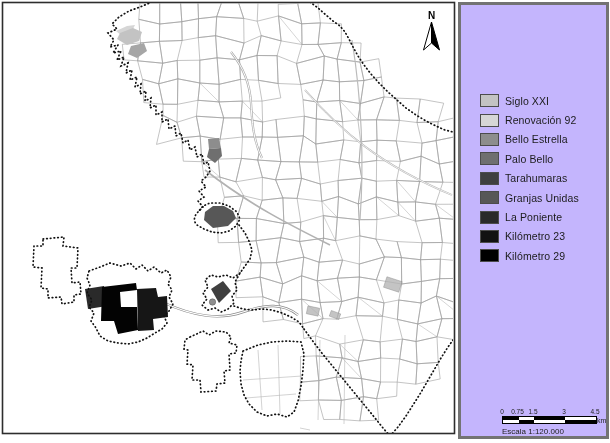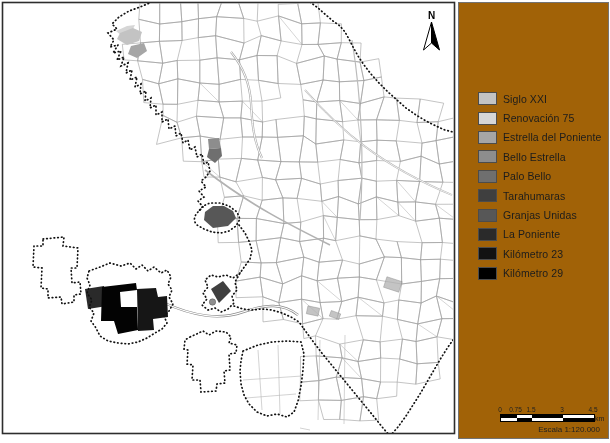--- a/index.html
+++ b/index.html
@@ -1,33 +1,33 @@
 <!DOCTYPE html>
 <html><head>
 <meta charset="utf-8">
 <style>
   html,body{margin:0;padding:0;background:#fff;}
   .figure{position:relative;width:610px;height:443px;background:#ffffff;overflow:hidden;
           font-family:"Liberation Sans", sans-serif;}
   
   .legend-panel{position:absolute;left:458px;top:2px;width:151px;height:437px;
-                background:#a16207;border:1px solid #737373;box-sizing:border-box;z-index:5;}
+                background:#c4b5fd;border:3px solid #737373;box-sizing:border-box;z-index:5;}
   .legend-items{position:absolute;left:0;top:86px;width:100%;}
   .legend-item{height:19.4px;display:flex;align-items:center;padding-left:19px;}
   .legend-swatch{width:17px;height:11px;border:1px solid #4c4c4c;flex:none;margin-right:6px;}
   .legend-label{font-size:10.5px;color:#1c1c1c;white-space:nowrap;letter-spacing:0.1px;}
   
   .scale-block{position:absolute;left:41px;top:403px;width:108px;}
   .scale-ticks{position:relative;height:8px;}
   .scale-tick-label{position:absolute;top:0;width:22px;margin-left:-11px;text-align:center;
                     font-size:6.5px;color:#222;}
   .scale-bar{position:relative;width:93px;height:6px;border:1px solid #000;box-sizing:content-box;}
   .scale-seg{position:absolute;height:3px;}
   .scale-unit{position:absolute;left:95px;top:9px;font-size:7px;color:#222;}
-  .scale-caption{margin-top:3px;width:100px;text-align:right;font-size:8px;color:#222;}
+  .scale-caption{margin-top:3px;width:100px;text-align:left;font-size:8px;color:#222;}
 </style>
 </head>
 <body>
 
 <div class="figure">
 
   <svg id="map-svg" width="610" height="443" viewBox="0 0 610 443" style="position:absolute;left:0;top:0;">
     <defs>
       <clipPath id="mapclip">
           <rect x="3" y="3" width="450" height="430"></rect>
@@ -107,25 +107,21 @@
   </svg>
 
   <div class="legend-panel">
     <div class="legend-items" id="legend-items">
         <div class="legend-item">
           <span class="legend-swatch" style="background: rgb(195, 195, 195);"></span>
           <span class="legend-label">Siglo XXI</span>
         </div>
         <div class="legend-item">
           <span class="legend-swatch" style="background: rgb(214, 214, 214);"></span>
-          <span class="legend-label">Renovación 75</span>
-        </div>
-        <div class="legend-item">
-          <span class="legend-swatch" style="background: rgb(166, 166, 166);"></span>
-          <span class="legend-label">Estrella del Poniente</span>
+          <span class="legend-label">Renovación 92</span>
         </div>
         <div class="legend-item">
           <span class="legend-swatch" style="background: rgb(141, 141, 141);"></span>
           <span class="legend-label">Bello Estrella</span>
         </div>
         <div class="legend-item">
           <span class="legend-swatch" style="background: rgb(111, 111, 111);"></span>
           <span class="legend-label">Palo Bello</span>
         </div>
         <div class="legend-item">

